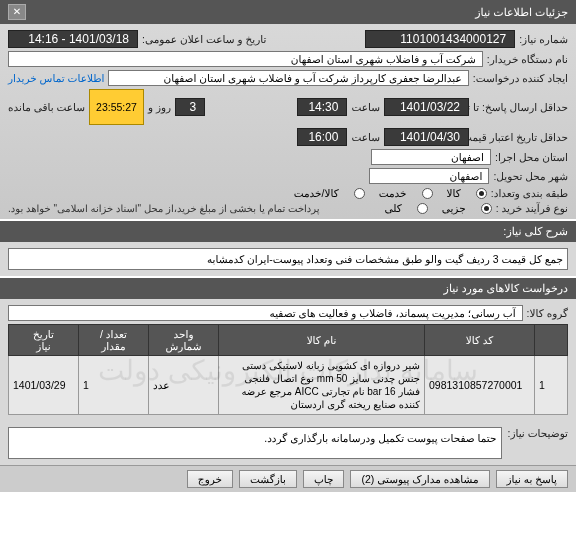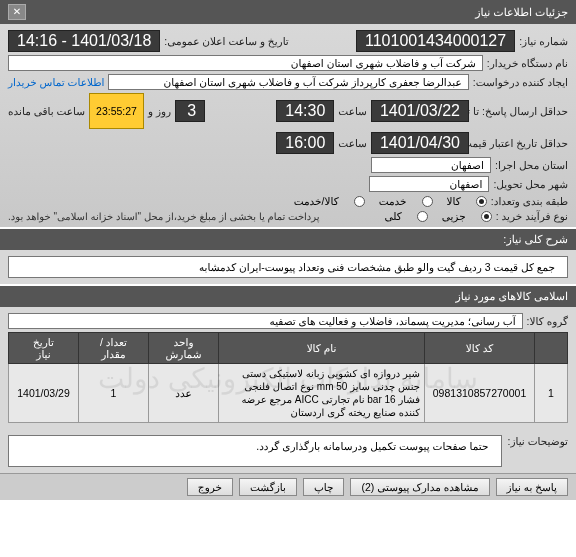--- a/index.html
+++ b/index.html
@@ -3,33 +3,33 @@
 <meta charset="utf-8">
 <style>
 * { box-sizing: border-box; margin: 0; padding: 0; }
 body { font-family: Tahoma, Arial, sans-serif; font-size: 11px; background: #fff; width: 576px; direction: rtl; }
 .header-bar { background: #555; color: #fff; padding: 4px 8px; font-size: 11px; display: flex; justify-content: space-between; align-items: center; }
 .close-btn { background: #888; border: 1px solid #aaa; width: 18px; height: 16px; color: #fff; cursor: pointer; font-size: 10px; line-height: 1; }
 .form-area { background: linear-gradient(#d8d8d8, #c8c8c8); padding: 6px 8px 2px; }
 .row { display: flex; align-items: center; margin-bottom: 3px; gap: 4px; flex-wrap: nowrap; }
 .lbl { white-space: nowrap; font-size: 10.5px; color: #222; }
 .val-box { background: #fff; border: 1px solid #777; padding: 1px 6px; font-size: 10.5px; min-height: 16px; display: inline-flex; align-items: center; }
-.val-dark { background: #3a3a3a; color: #fff; border: 1px solid #222; padding: 1px 8px; font-size: 16px; min-height: 16px; display: inline-flex; align-items: center; }
+.val-dark { background: #3a3a3a; color: #fff; border: 1px solid #222; padding: 1px 8px; font-size: 12px; min-height: 16px; display: inline-flex; align-items: center; }
 .link-blue { color: #0066cc; font-size: 10.5px; cursor: pointer; }
 .yellow-box { background: #ffcc33; color: #000; padding: 11px 6px; font-size: 10.5px; border: 1px solid #aa8800; }
 .radio-row { display: flex; gap: 14px; align-items: center; }
 .radio-opt { display: flex; align-items: center; gap: 15px; font-size: 10.5px; }
 .radio-dot { width: 11px; height: 11px; border: 1px solid #555; border-radius: 50%; background: #fff; display: inline-flex; align-items: center; justify-content: center; }
 .radio-dot.sel::after { content: ''; width: 5px; height: 5px; background: #222; border-radius: 50%; }
 .sub-header { background: #555; color: #fff; padding: 4px 8px; font-size: 11px; margin-top: 2px; }
 .desc-area { background: #d8d8d8; padding: 6px 8px; }
-.desc-box { background: #fff; border: 1px solid #777; padding: 4px 12px; font-size: 10.5px; min-height: 20px; }
+.desc-box { background: #fff; border: 1px solid #777; padding: 4px 4px; font-size: 10.5px; min-height: 20px; }
 table.grid { width: 100%; border-collapse: collapse; font-size: 10.5px; }
 table.grid th { background: #555; color: #fff; padding: 3px 16px; border: 1px solid #333; font-weight: normal; }
-table.grid td { background: #e8e8e8; padding: 3px 4px; border: 1px solid #999; text-align: center; vertical-align: middle; }
+table.grid td { background: #e8e8e8; padding: 3px 4px; border: 1px solid #999; text-align: left; vertical-align: middle; }
 .footer-bar { background: #ccc; padding: 4px 8px; display: flex; gap: 6px; border-top: 1px solid #999; }
 .btn { background: linear-gradient(#f5f5f5, #ddd); border: 1px solid #888; padding: 2px 10px; font-size: 10.5px; cursor: pointer; font-family: inherit; }
 .flex1 { flex: 1; }
 .small-note { font-size: 10px; color: #333; }
 .wm { position: relative; }
 .wm-text { position: absolute; top: 50%; left: 50%; transform: translate(-50%, -50%); font-size: 28px; color: rgba(0,0,0,0.08); pointer-events: none; white-space: nowrap; }
 </style>
 </head>
 <body>
 
@@ -121,21 +121,21 @@
     <span class="flex1"></span>
     <span class="small-note">پرداخت تمام یا بخشی از مبلغ خرید،از محل "اسناد خزانه اسلامی" خواهد بود.</span>
   </div>
 </div>
 
 <div class="sub-header">شرح کلی نیاز:</div>
 <div class="desc-area">
   <div class="desc-box">جمع کل قیمت 3 ردیف گیت والو طبق مشخصات فنی وتعداد پیوست-ایران کدمشابه</div>
 </div>
 
-<div class="sub-header">اسلامی کالاهای مورد نیاز</div>
+<div class="sub-header">درخواست کالاهای مورد نیاز</div>
 <div class="desc-area">
   <div class="row">
     <span class="lbl">گروه کالا:</span>
     <span class="val-box flex1">آب رسانی؛ مدیریت پسماند، فاضلاب و فعالیت های تصفیه</span>
   </div>
   <div class="wm">
     <span class="wm-text">سامانه تدارکات الکترونیکی دولت</span>
     <table class="grid">
       <thead>
         <tr>

